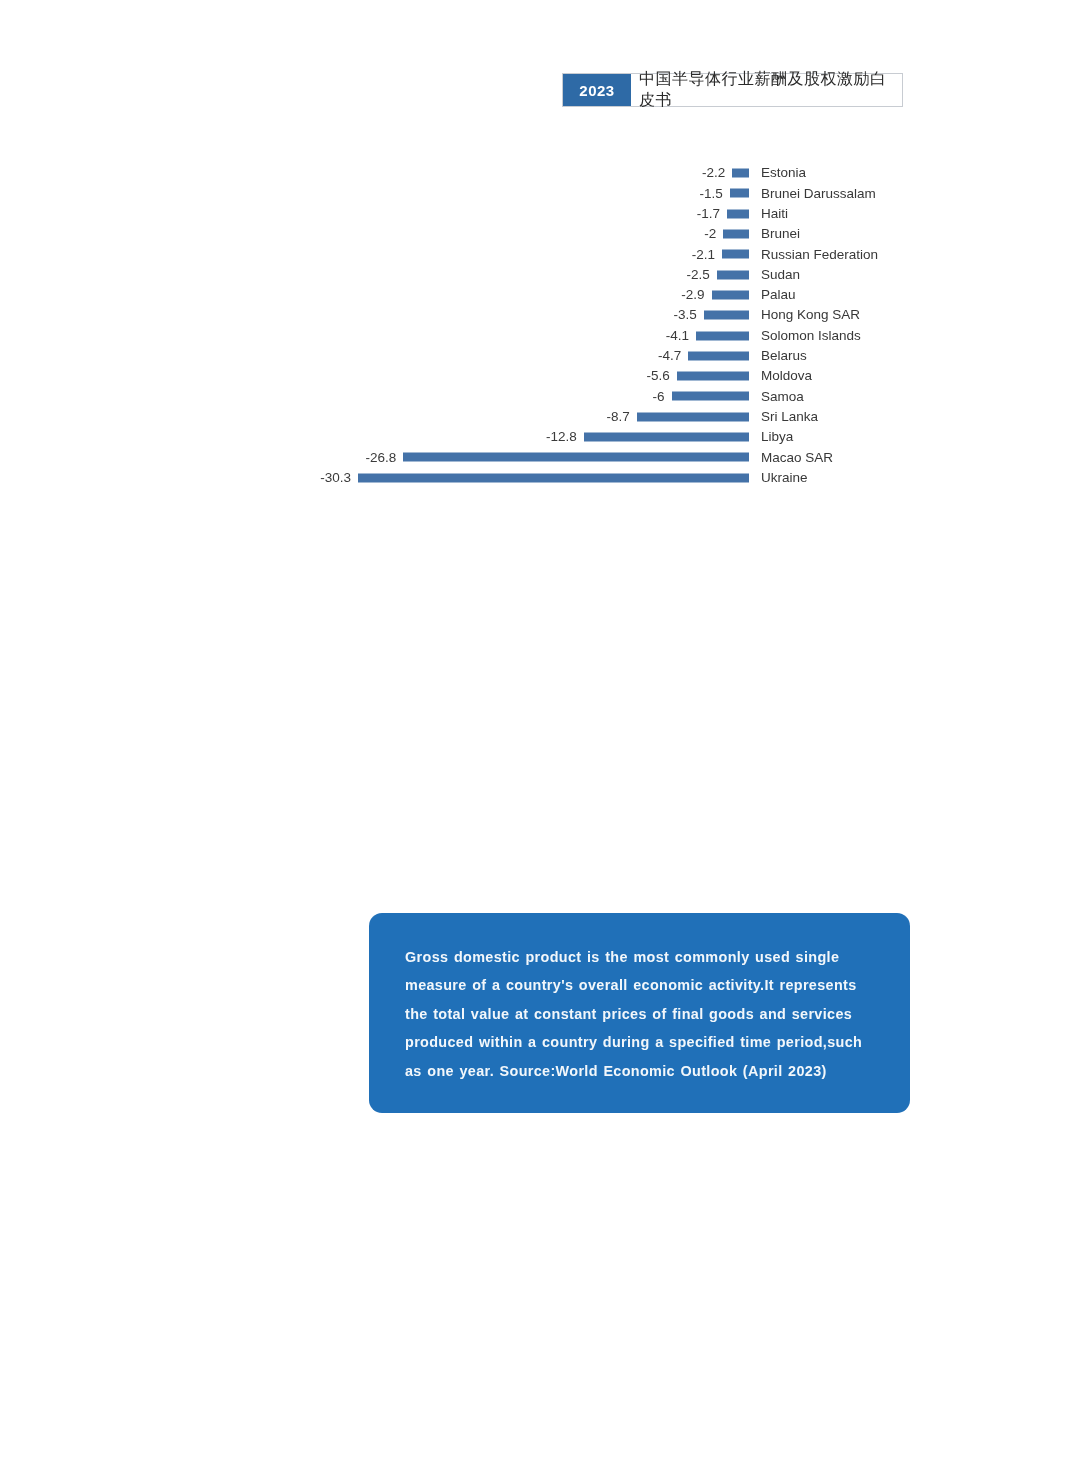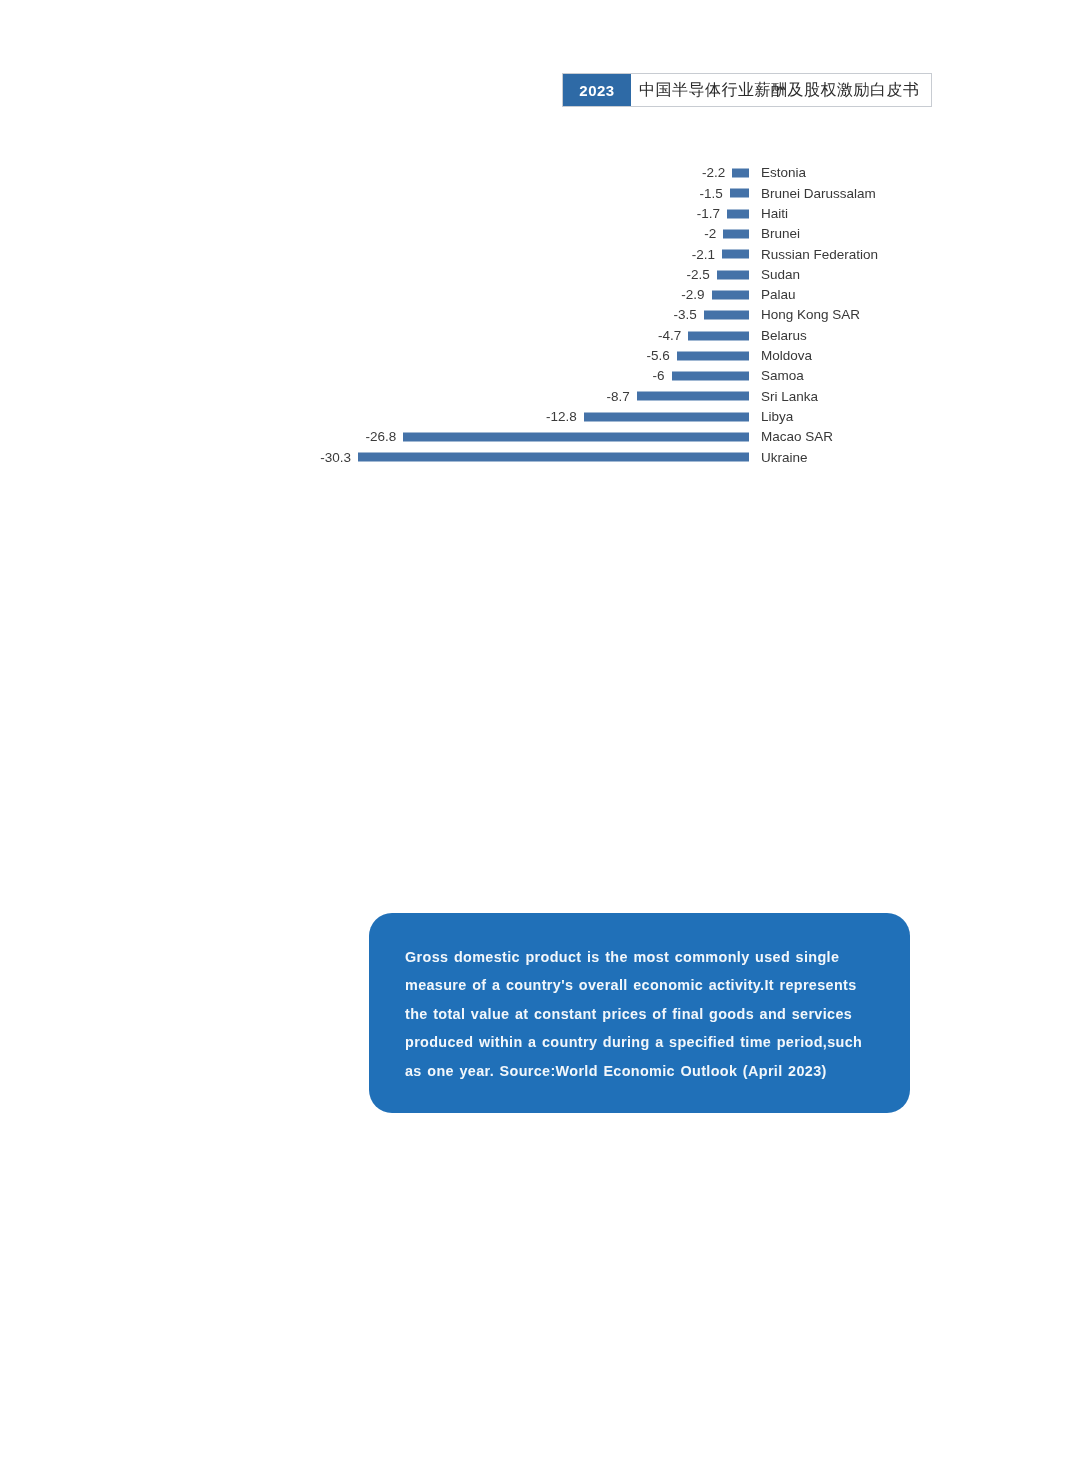--- a/index.html
+++ b/index.html
@@ -13,21 +13,21 @@
     position: relative;
     font-family: "Liberation Sans", "DejaVu Sans", sans-serif;
     overflow: hidden;
   }
 
   
   #header-bar {
     position: absolute;
     left: 562px;
     top: 73px;
-    width: 370px;
+    width: 341px;
     height: 34px;
     display: flex;
     align-items: stretch;
     border: 1px solid #c8ccd2;
     box-sizing: border-box;
     background: #ffffff;
   }
   #header-year {
     width: 68px;
     background: #2e6aa6;
@@ -88,21 +88,21 @@
   }
 
   
   #callout {
     position: absolute;
     left: 369px;
     top: 913px;
     width: 541px;
     height: 200px;
     background: #2070b8;
-    border-radius: 23px;
+    border-radius: 13px;
     box-sizing: border-box;
     padding: 30px 36px;
   }
   #callout-text {
     color: #f2f7fb;
     font-size: 14.4px;
     line-height: 28.4px;
     letter-spacing: 0.35px;
     font-weight: bold;
     word-spacing: 1.2px;
@@ -160,20 +160,25 @@
       <div class="row-value" style="right: 375.41px;">-2.9</div>
       <div class="row-bar" style="left: 711.59px; width: 37.41px; background: rgb(68, 114, 168);"></div>
       <div class="row-label">Palau</div>
     </div>
     <div class="chart-row">
       <div class="row-value" style="right: 383.15px;">-3.5</div>
       <div class="row-bar" style="left: 703.85px; width: 45.15px; background: rgb(68, 114, 168);"></div>
       <div class="row-label">Hong Kong SAR</div>
     </div>
     <div class="chart-row">
+      <div class="row-value" style="right: 390.89px;">-4.1</div>
+      <div class="row-bar" style="left: 696.11px; width: 52.89px; background: rgb(68, 114, 168);"></div>
+      <div class="row-label">Solomon Islands</div>
+    </div>
+    <div class="chart-row">
       <div class="row-value" style="right: 398.63px;">-4.7</div>
       <div class="row-bar" style="left: 688.37px; width: 60.63px; background: rgb(68, 114, 168);"></div>
       <div class="row-label">Belarus</div>
     </div>
     <div class="chart-row">
       <div class="row-value" style="right: 410.24px;">-5.6</div>
       <div class="row-bar" style="left: 676.76px; width: 72.24px; background: rgb(68, 114, 168);"></div>
       <div class="row-label">Moldova</div>
     </div>
     <div class="chart-row">

